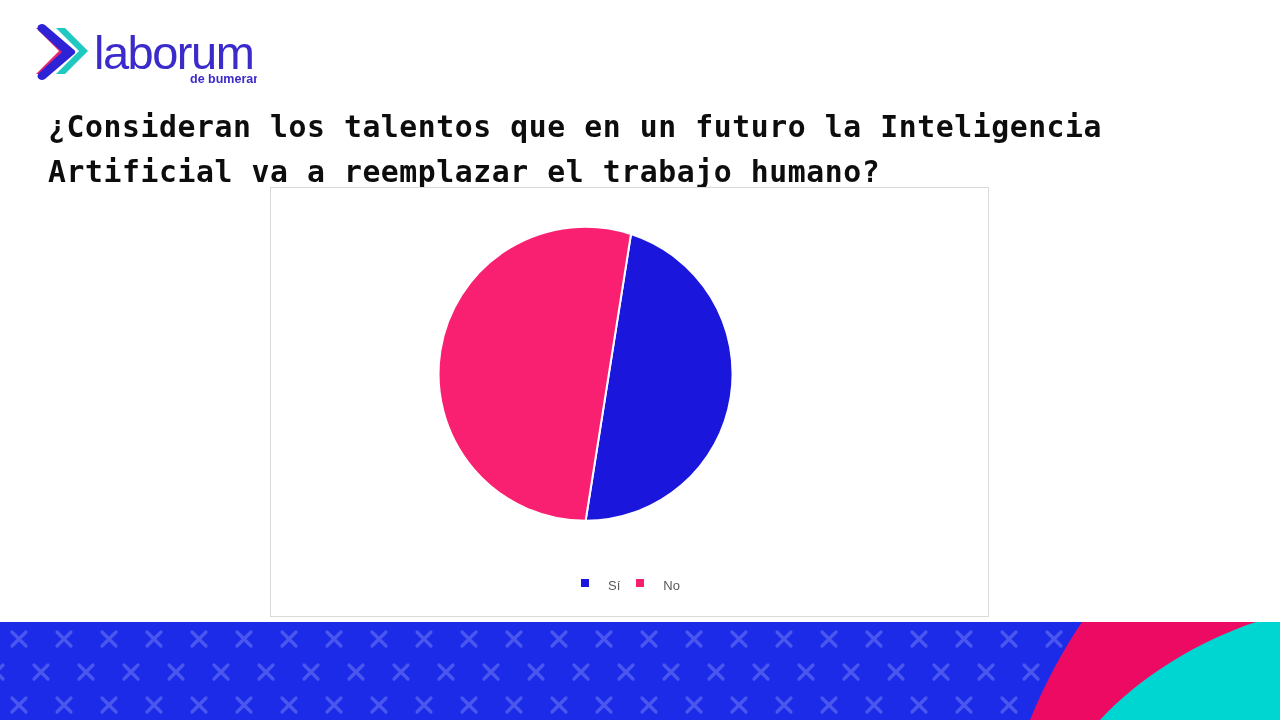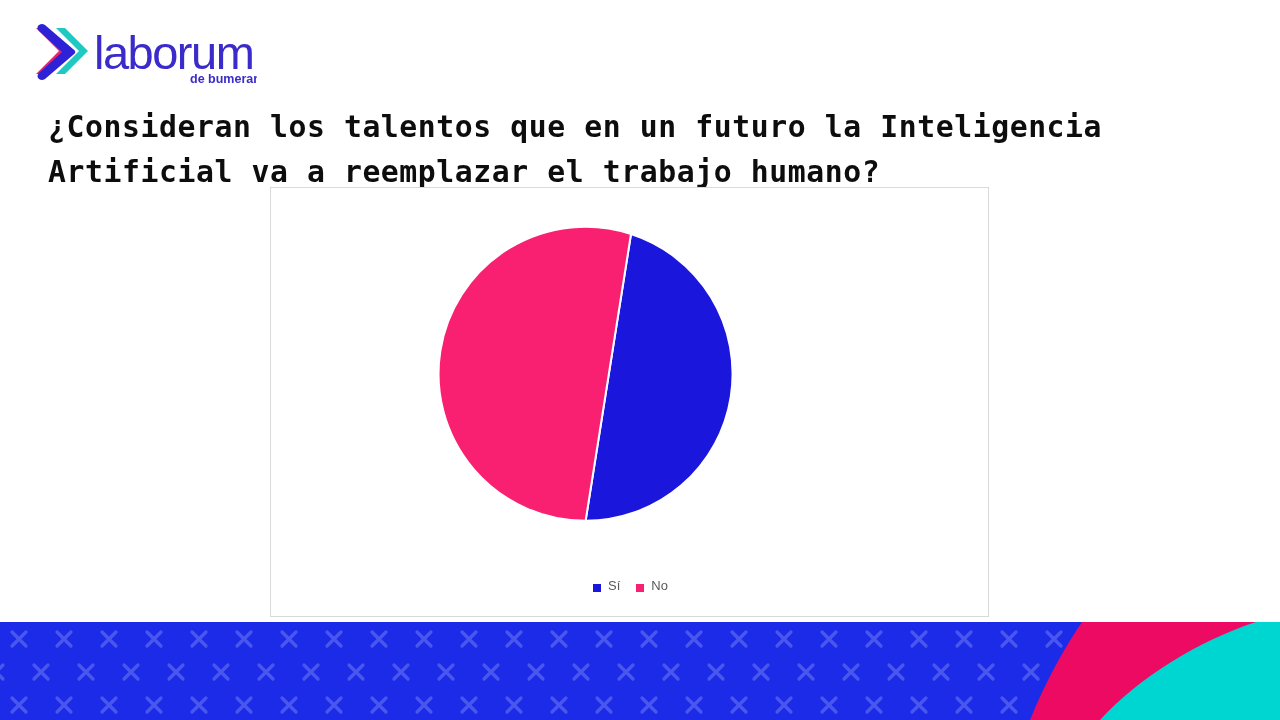--- a/index.html
+++ b/index.html
@@ -84,22 +84,22 @@
     left: 0;
     top: 391px;
     width: 719px;
     display: flex;
     justify-content: center;
     align-items: center;
     gap: 16px;
   }
   .legend-item {
     display: flex;
-    align-items: flex-end;
-    gap: 7px;
+    align-items: flex-start;
+    gap: 19px;
   }
   .legend-swatch {
     width: 8px;
     height: 8px;
     display: inline-block;
   }
   .legend-text {
     font-family: "Liberation Sans", sans-serif;
     font-size: 13px;
     color: #595959;

